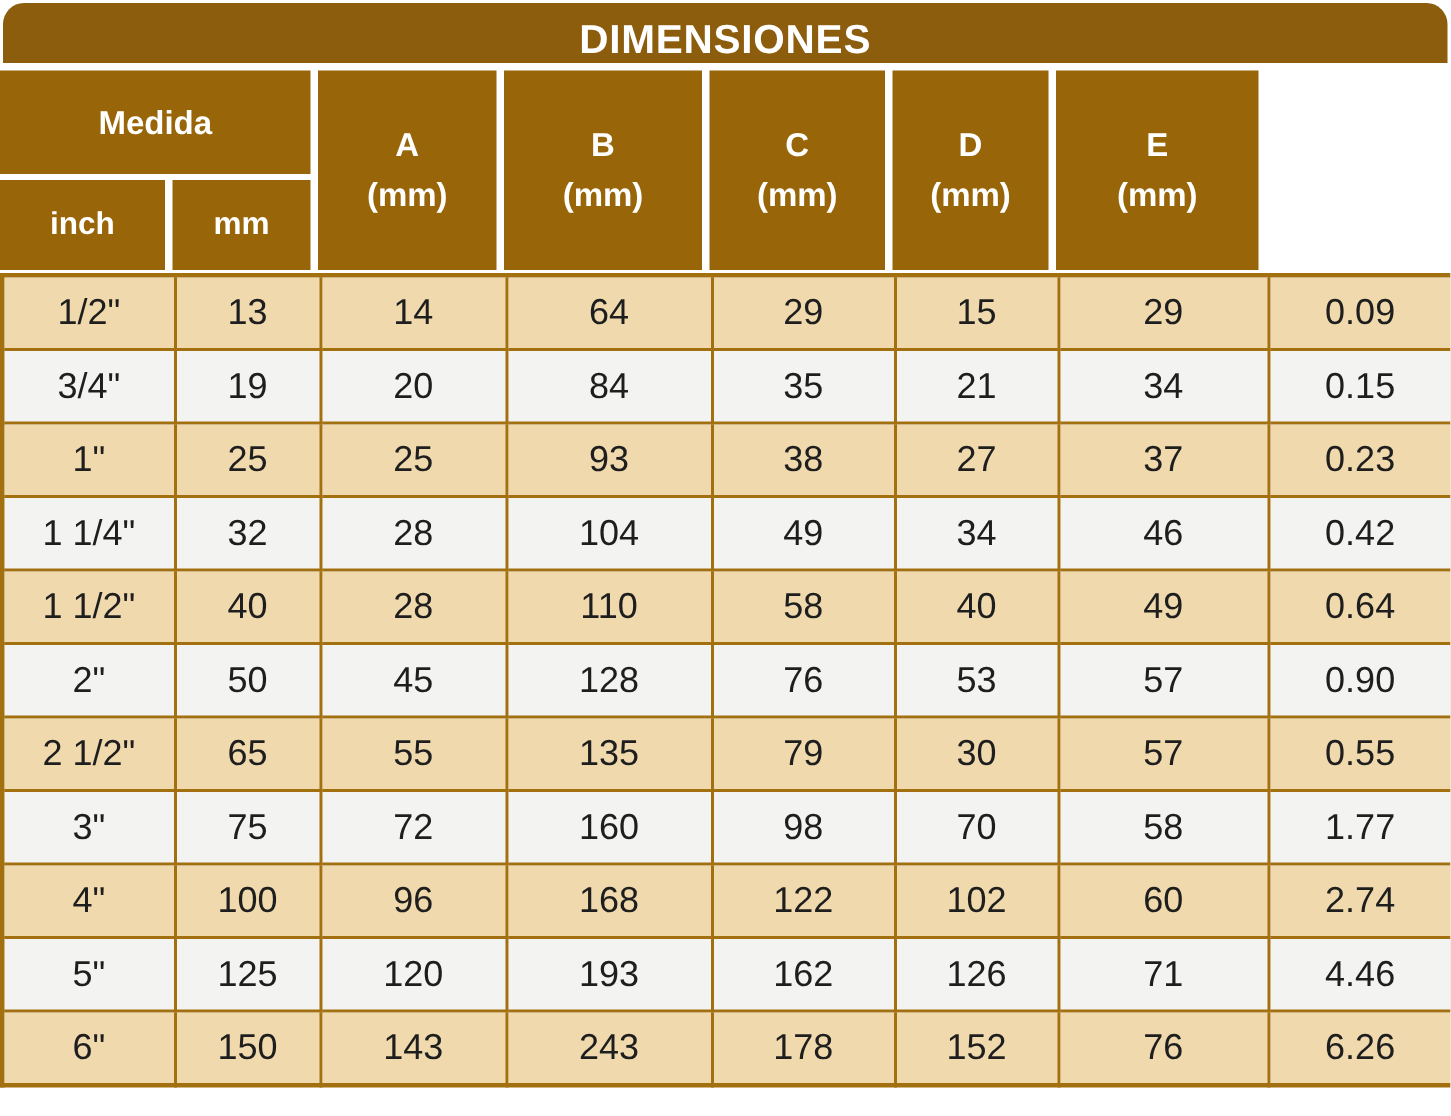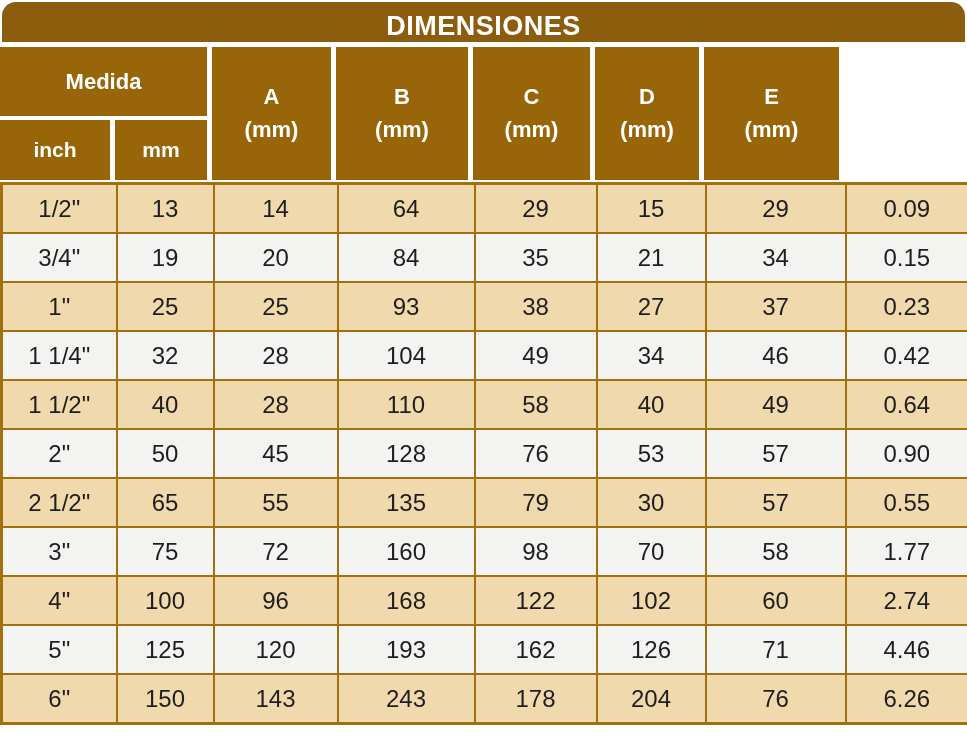--- a/index.html
+++ b/index.html
@@ -238,20 +238,20 @@
           <td>126</td>
           <td>71</td>
           <td>4.46</td>
         </tr>
         <tr class="row-tan">
           <td>6"</td>
           <td>150</td>
           <td>143</td>
           <td>243</td>
           <td>178</td>
-          <td>204</td>
+          <td>152</td>
           <td>76</td>
           <td>6.26</td>
         </tr>
       </tbody>
   </table>
 
 </div>
 
 </body></html>

